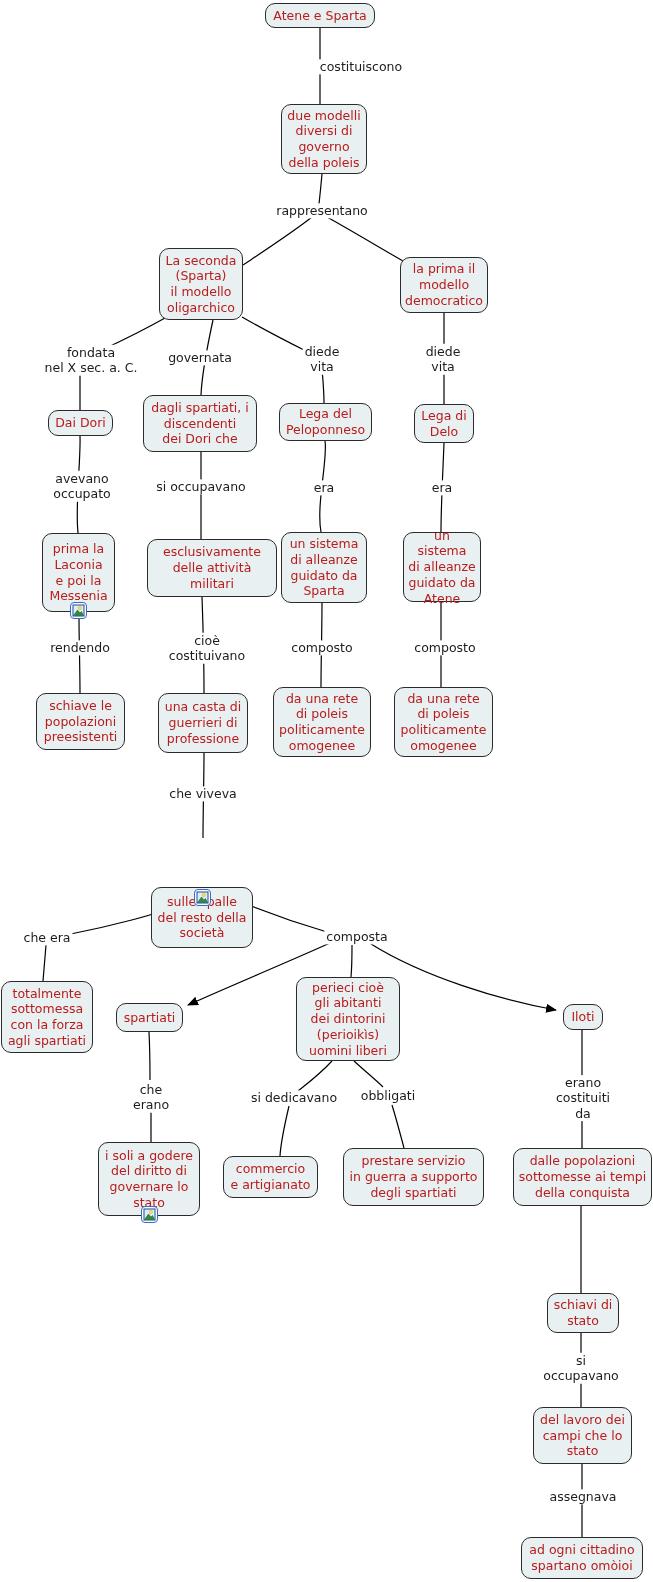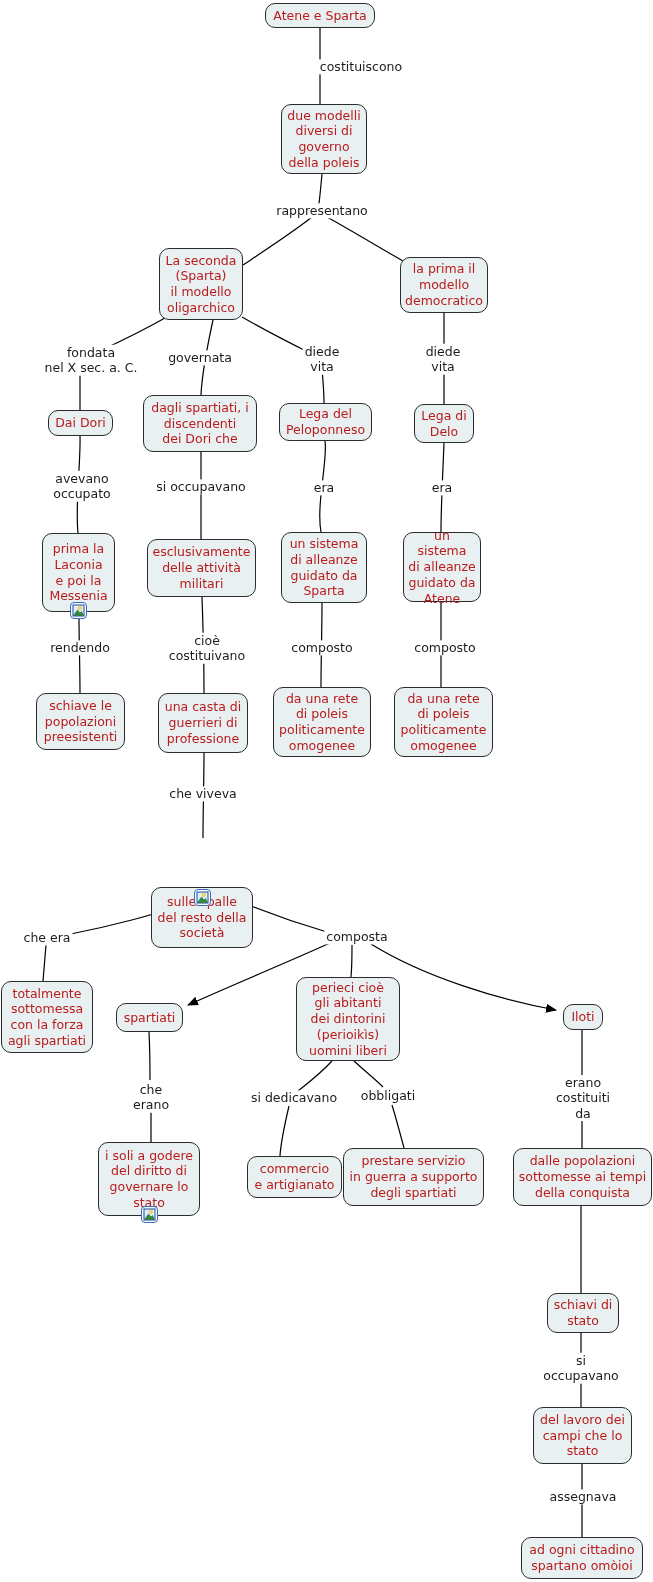--- a/index.html
+++ b/index.html
@@ -84,21 +84,21 @@
     <div class="node" style="left: 42px; top: 533px; width: 73px; height: 79px;"><span>prima la
 Laconia
 e poi la
 Messenia</span></div>
     <div class="res-icon" style="left: 70px; top: 602px;"><svg width="17" height="17" viewBox="0 0 17 17">
         <rect x="0.5" y="0.5" width="16" height="16" rx="3.5" fill="#f6fbff" stroke="#3a6cc0" stroke-width="1"></rect>
         <rect x="3" y="3" width="11" height="11" fill="#dceefb" stroke="#27489e" stroke-width="1"></rect>
         <circle cx="9.8" cy="6" r="1.7" fill="#f8e04a" stroke="#d8b430" stroke-width="0.5"></circle>
         <polygon points="3.5,13.5 7.5,8 10,11 11.5,9.5 13.5,13.5" fill="#2e8a3c" stroke="#1d5c28" stroke-width="0.5"></polygon>
       </svg></div>
-    <div class="node" style="left: 147px; top: 539px; width: 109px; height: 58px;"><span>esclusivamente
+    <div class="node" style="left: 147px; top: 539px; width: 130px; height: 58px;"><span>esclusivamente
 delle attività
 militari</span></div>
     <div class="node" style="left: 281px; top: 532px; width: 86px; height: 71px;"><span>un sistema
 di alleanze
 guidato da
 Sparta</span></div>
     <div class="node" style="left: 403px; top: 532px; width: 78px; height: 70px;"><span>un sistema
 di alleanze
 guidato da
 Atene</span></div>
@@ -139,21 +139,21 @@
     <div class="node" style="left: 98px; top: 1142px; width: 102px; height: 74px;"><span>i soli a godere
 del diritto di
 governare lo
 stato</span></div>
     <div class="res-icon" style="left: 140.5px; top: 1206px;"><svg width="17" height="17" viewBox="0 0 17 17">
         <rect x="0.5" y="0.5" width="16" height="16" rx="3.5" fill="#f6fbff" stroke="#3a6cc0" stroke-width="1"></rect>
         <rect x="3" y="3" width="11" height="11" fill="#dceefb" stroke="#27489e" stroke-width="1"></rect>
         <circle cx="9.8" cy="6" r="1.7" fill="#f8e04a" stroke="#d8b430" stroke-width="0.5"></circle>
         <polygon points="3.5,13.5 7.5,8 10,11 11.5,9.5 13.5,13.5" fill="#2e8a3c" stroke="#1d5c28" stroke-width="0.5"></polygon>
       </svg></div>
-    <div class="node" style="left: 223px; top: 1156px; width: 95px; height: 42px; margin-left: 24px;"><span>commercio
+    <div class="node" style="left: 223px; top: 1156px; width: 95px; height: 42px;"><span>commercio
 e artigianato</span></div>
     <div class="node" style="left: 513px; top: 1148px; width: 139px; height: 58px;"><span>dalle popolazioni
 sottomesse ai tempi
 della conquista</span></div>
     <div class="node" style="left: 343px; top: 1148px; width: 141px; height: 58px;"><span>prestare servizio
 in guerra a supporto
 degli spartiati</span></div>
     <div class="node" style="left: 547px; top: 1293px; width: 72px; height: 40px;"><span>schiavi di
 stato</span></div>
     <div class="node" style="left: 533px; top: 1407px; width: 99px; height: 57px;"><span>del lavoro dei

